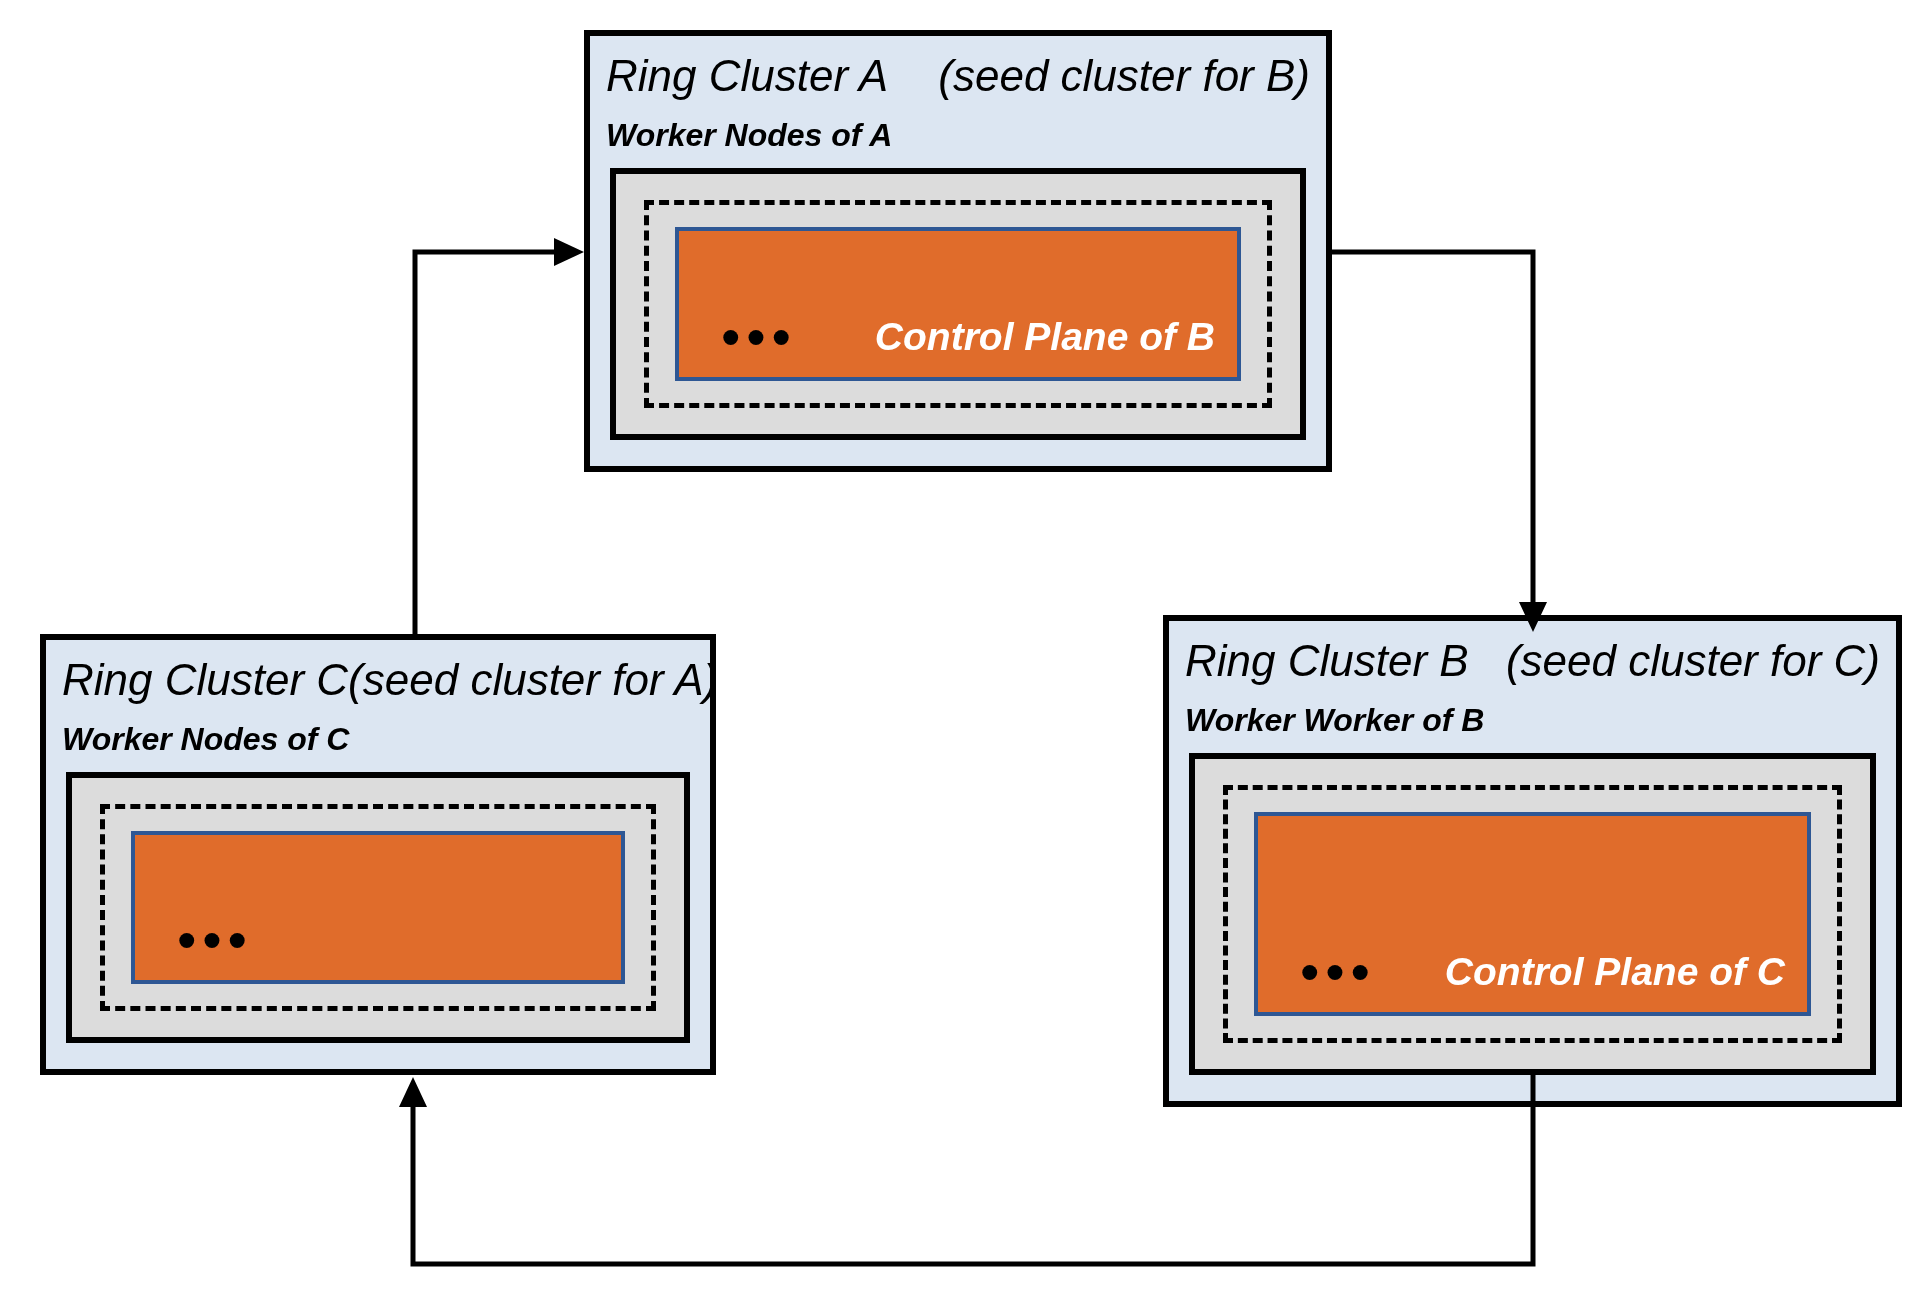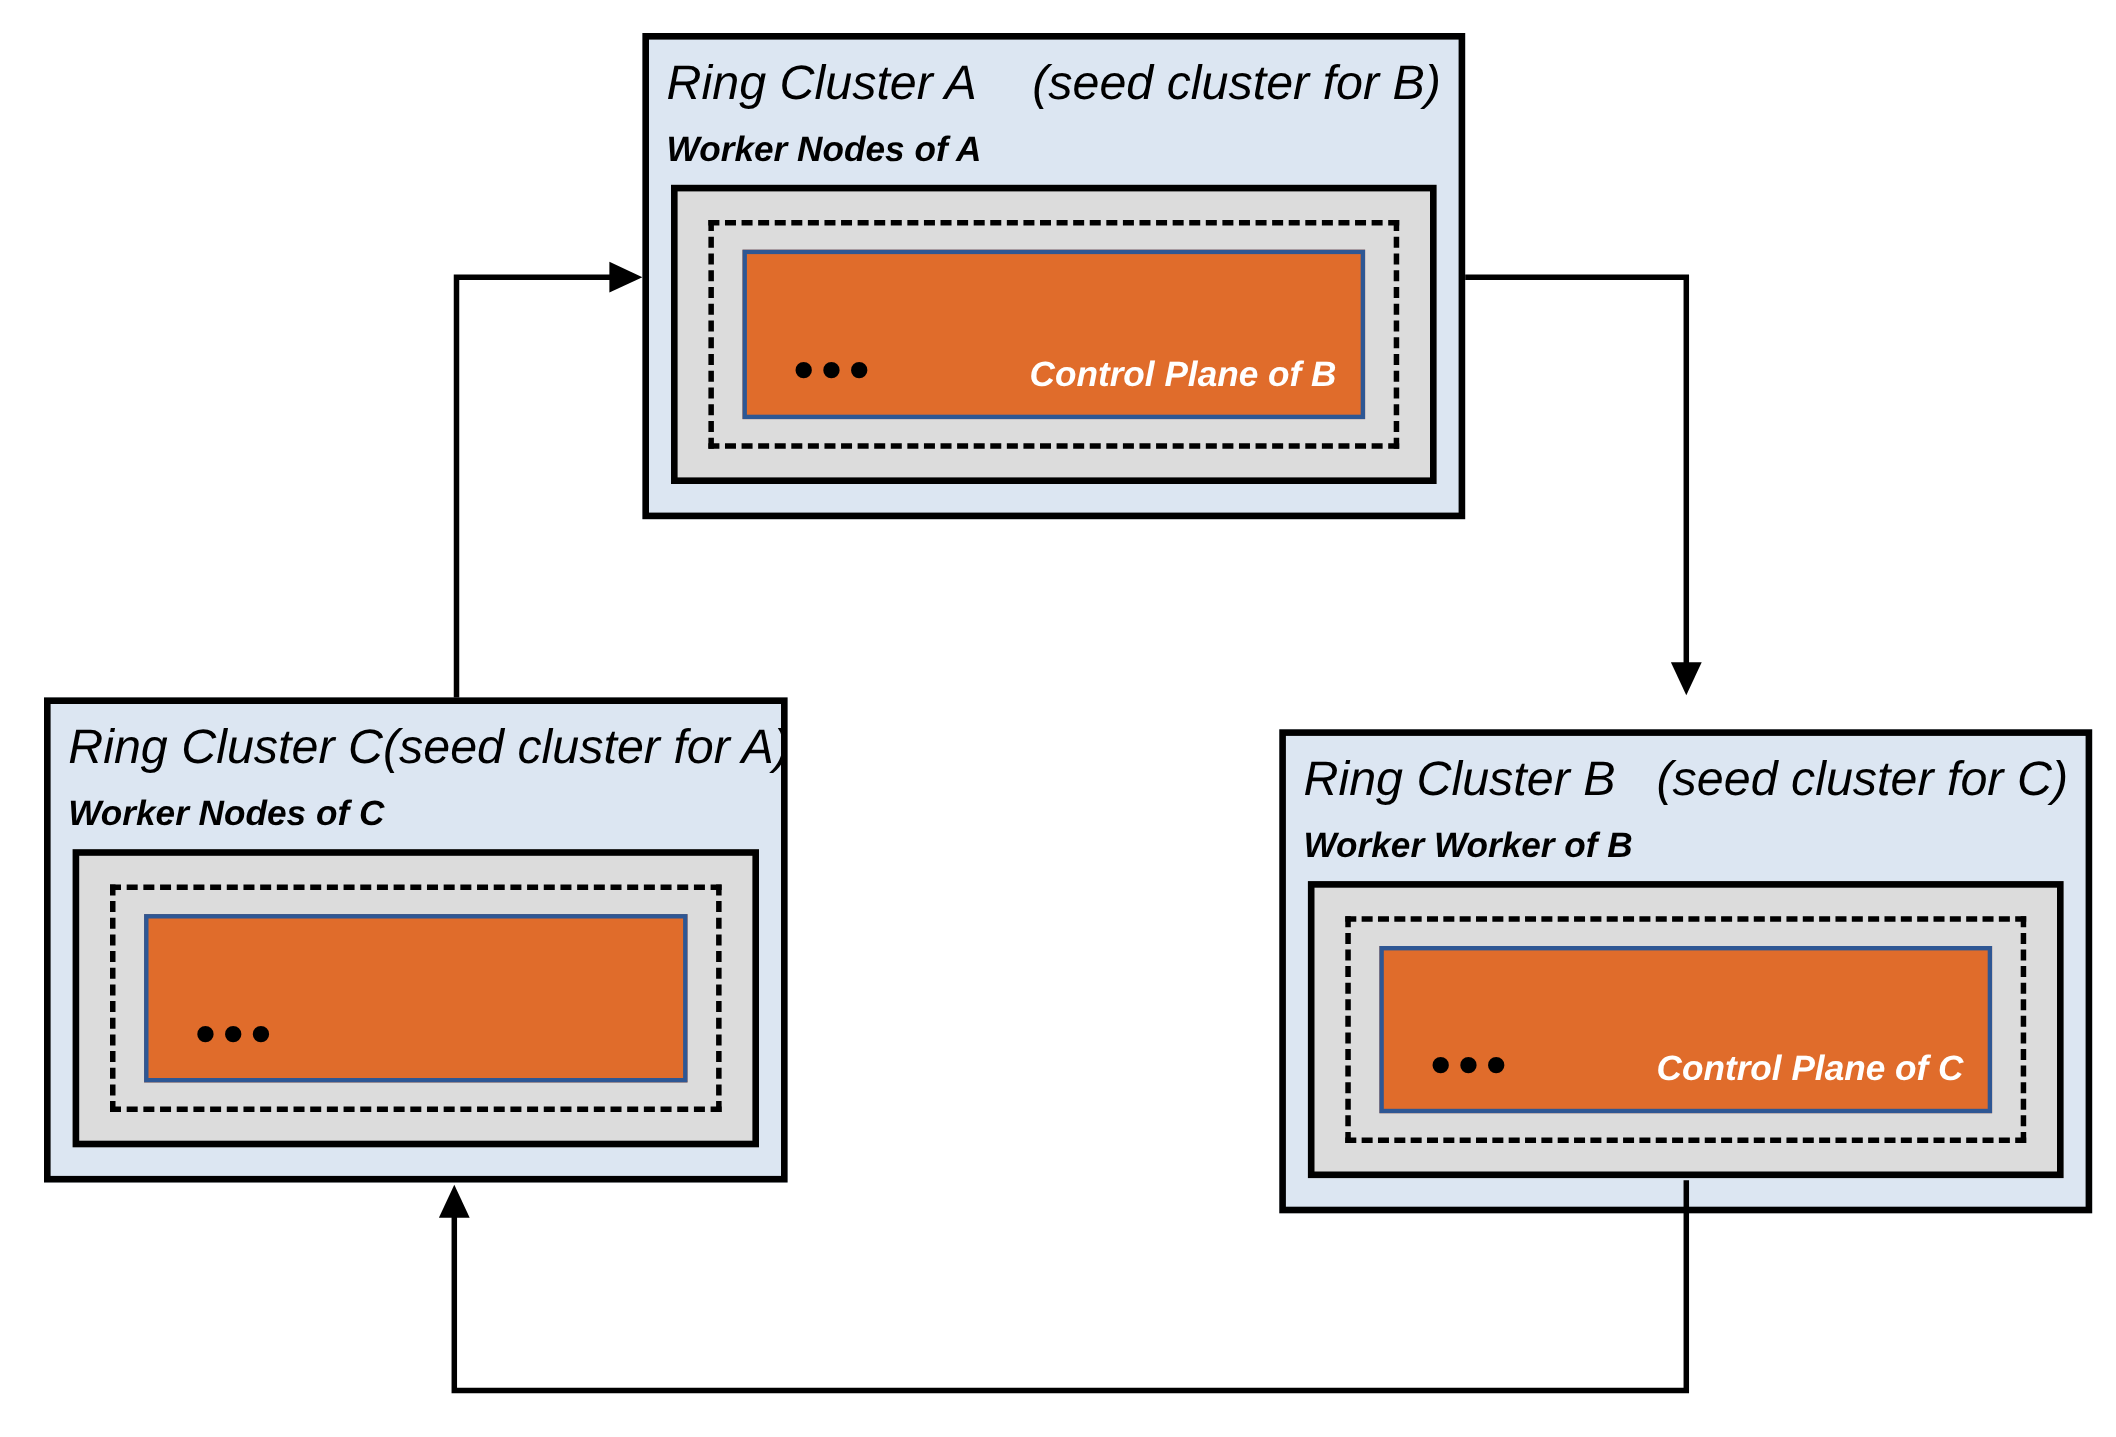--- a/index.html
+++ b/index.html
@@ -28,21 +28,21 @@
   .cluster{
     position:absolute;
     background:var(--cluster-fill);
     border:6px solid var(--cluster-border);
     display:flex;
     flex-direction:column;
     font-style:italic;
   }
   #cluster-a{left:584px; top:30px;  width:748px; height:442px;}
   #cluster-c{left:40px;  top:634px; width:676px; height:441px;}
-  #cluster-b{left:1163px;top:663px; width:739px; height:440px;}
+  #cluster-b{left:1163px;top:615px; width:739px; height:492px;}
 
   .title-row{
     display:flex;
     justify-content:space-between;
     align-items:baseline;
     padding:16px 16px 0 16px;
     font-size:44px;
     line-height:1.1;
     white-space:nowrap;
   }
@@ -81,21 +81,21 @@
     font-size:52px;
     line-height:1;
     letter-spacing:7px;
     color:#000000;
     font-weight:bold;
   }
   .cp-label{
     position:absolute;
     right:22px;
     bottom:18px;
-    font-size:32px;
+    font-size:39px;
     font-weight:bold;
     color:var(--control-plane-text);
     white-space:nowrap;
   }
   #arrow-layer{
     position:absolute;
     left:0; top:0;
     width:1924px;
     height:1306px;
     pointer-events:none;

